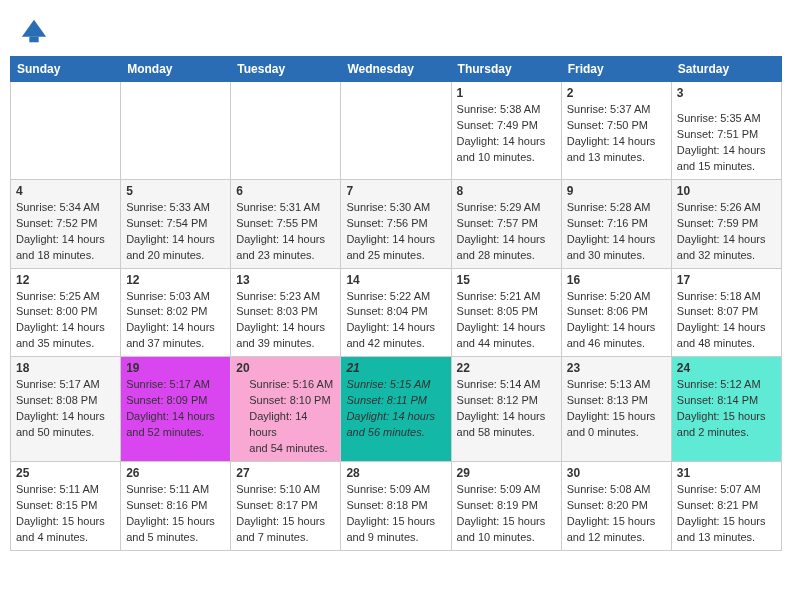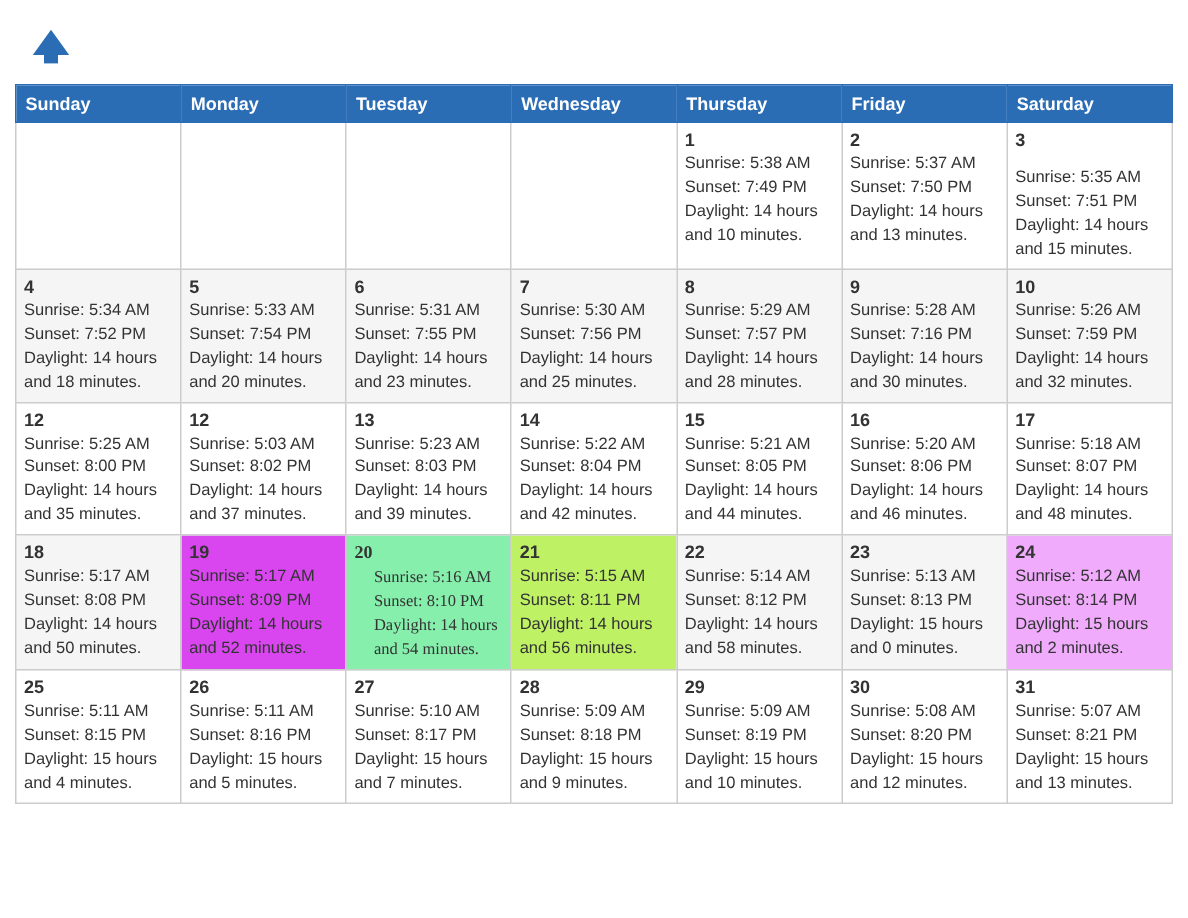--- a/index.html
+++ b/index.html
@@ -256,49 +256,49 @@
 Daylight: 14 hours
 and 50 minutes.</div>
         </td>
         <td style="background: #d946ef;">
           <div class="day-number">19</div>
           <div class="day-info" style="white-space: pre-line;">Sunrise: 5:17 AM
 Sunset: 8:09 PM
 Daylight: 14 hours
 and 52 minutes.</div>
         </td>
-        <td style="background: #86efac; font-family: Liberation Serif, serif;">
+        <td style="background: #f9a8d4;">
           <div class="day-number">20</div>
           <div class="day-info" style="white-space: pre-line; margin-left: 13px;">Sunrise: 5:16 AM
 Sunset: 8:10 PM
 Daylight: 14 hours
 and 54 minutes.</div>
         </td>
-        <td style="background: #bef264;">
+        <td style="background: #14b8a6; font-style: italic;">
           <div class="day-number">21</div>
           <div class="day-info" style="white-space: pre-line;">Sunrise: 5:15 AM
 Sunset: 8:11 PM
 Daylight: 14 hours
 and 56 minutes.</div>
         </td>
         <td style="background: rgb(245, 245, 245);">
           <div class="day-number">22</div>
           <div class="day-info" style="white-space: pre-line;">Sunrise: 5:14 AM
 Sunset: 8:12 PM
 Daylight: 14 hours
 and 58 minutes.</div>
         </td>
         <td style="background: rgb(245, 245, 245);">
           <div class="day-number">23</div>
           <div class="day-info" style="white-space: pre-line;">Sunrise: 5:13 AM
 Sunset: 8:13 PM
 Daylight: 15 hours
 and 0 minutes.</div>
         </td>
-        <td style="background: #f0abfc;">
+        <td style="background: #5eead4;">
           <div class="day-number">24</div>
           <div class="day-info" style="white-space: pre-line;">Sunrise: 5:12 AM
 Sunset: 8:14 PM
 Daylight: 15 hours
 and 2 minutes.</div>
         </td>
       </tr>
       <tr>
         <td>
           <div class="day-number">25</div>

